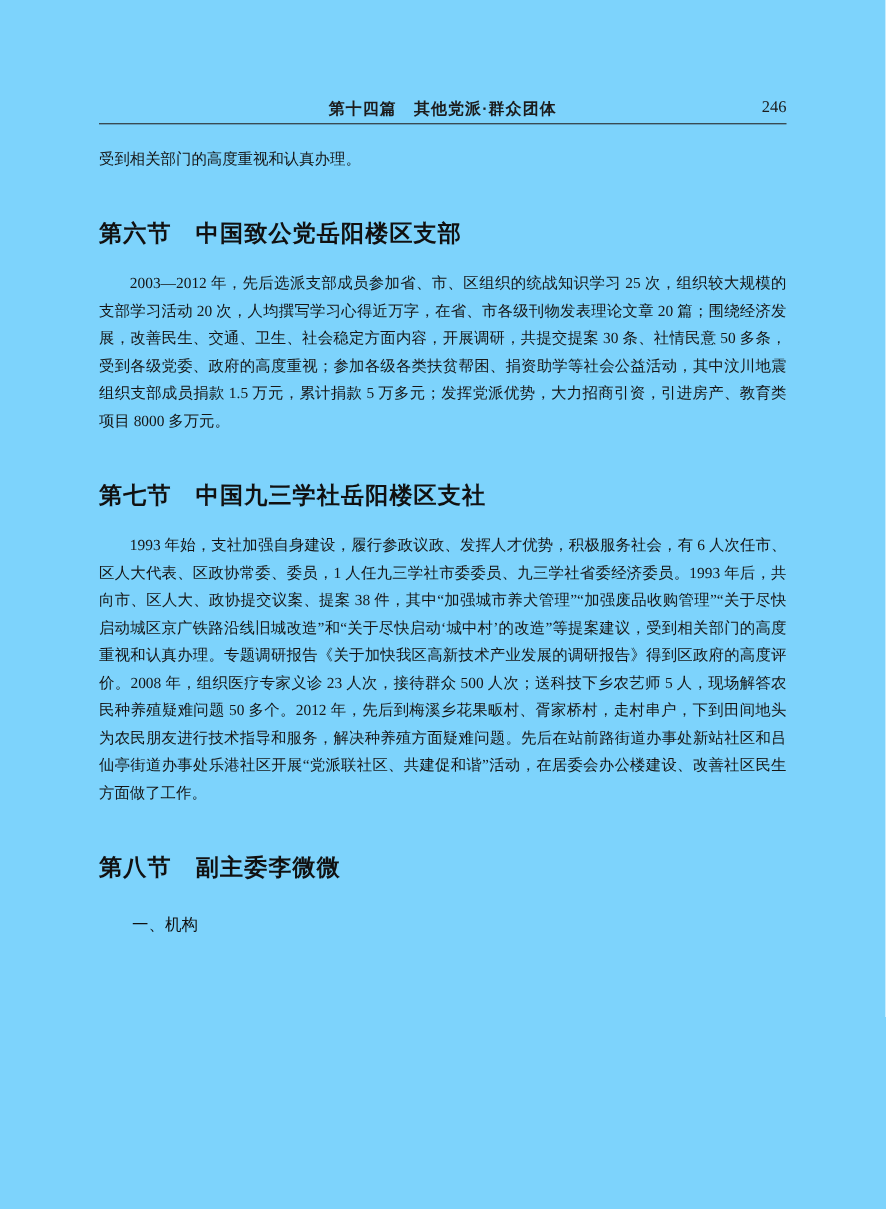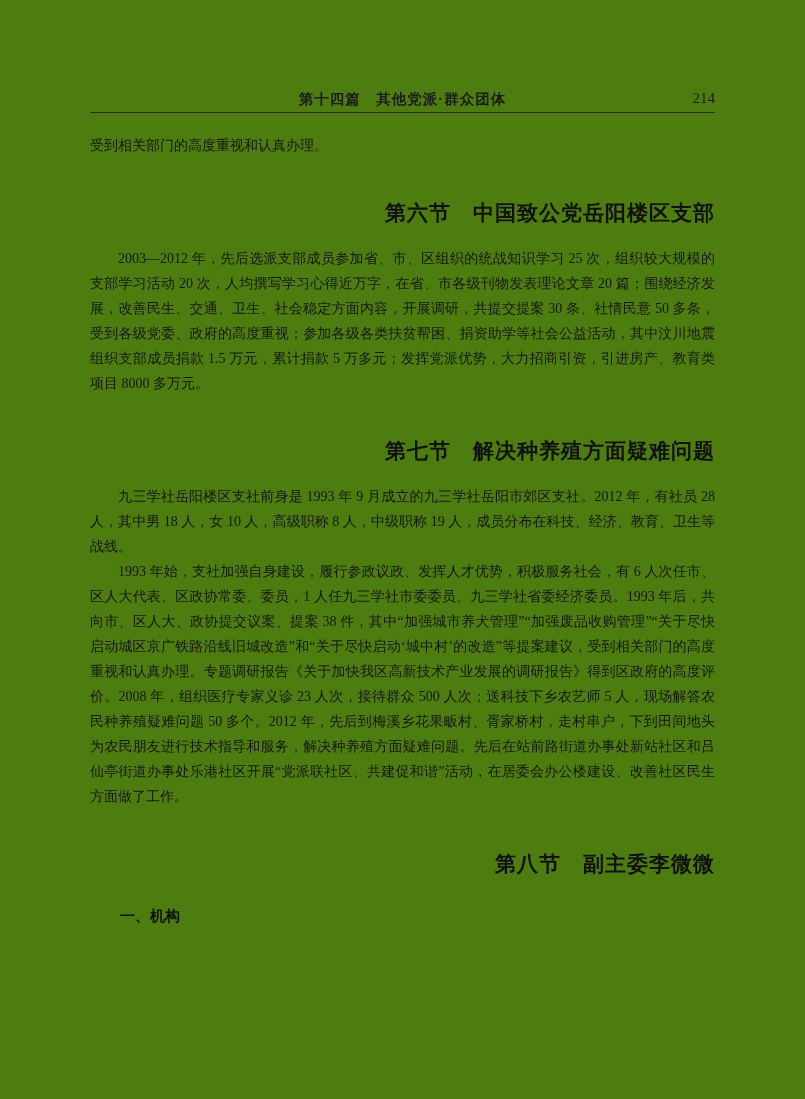--- a/index.html
+++ b/index.html
@@ -7,21 +7,21 @@
     padding: 0;
     background: #ffffff;
   }
   .page {
     position: relative;
     width: 805px;
     height: 1099px;
     margin: 0 auto;
     box-sizing: border-box;
     padding: 90px 90px 0 90px;
-    background: #4d7c0f;
+    background: #7dd3fc;
     color: #151515;
     font-family: "Liberation Serif", "DejaVu Serif", serif;
     overflow: hidden;
   }
   .page-header {
     position: relative;
     height: 22px;
     border-bottom: 1.5px solid #2a2a2a;
     margin-bottom: 20px;
   }
@@ -51,58 +51,57 @@
     line-height: 25px;
     text-align: justify;
     text-indent: 2em;
     color: #161616;
   }
   .para.no-indent {
     text-indent: 0;
   }
   .section-heading {
     margin: 42px 0 20px 0;
-    text-align: right;
+    text-align: left;
     font-family: "Liberation Sans", "DejaVu Sans", sans-serif;
     font-weight: bold;
     font-size: 21px;
     line-height: 26px;
     letter-spacing: 1px;
     color: #111111;
   }
   .sub-heading {
     margin: 28px 0 16px 0;
     font-family: "Liberation Sans", "DejaVu Sans", sans-serif;
-    font-weight: bold;
+    font-weight: normal;
     font-size: 15px;
     line-height: 21px;
     text-indent: 2em;
     color: #111111;
   }
 </style>
 </head>
 <body>
 
 <div class="page">
 
   <div class="page-header">
     <div class="running-title">第十四篇　其他党派·群众团体</div>
-    <div class="page-number">214</div>
+    <div class="page-number">246</div>
   </div>
 
   <p class="para no-indent">受到相关部门的高度重视和认真办理。</p>
 
   <h2 class="section-heading">第六节　中国致公党岳阳楼区支部</h2>
 
 
   <p class="para">2003—2012 年，先后选派支部成员参加省、市、区组织的统战知识学习 25 次，组织较大规模的支部学习活动 20 次，人均撰写学习心得近万字，在省、市各级刊物发表理论文章 20 篇；围绕经济发展，改善民生、交通、卫生、社会稳定方面内容，开展调研，共提交提案 30 条、社情民意 50 多条，受到各级党委、政府的高度重视；参加各级各类扶贫帮困、捐资助学等社会公益活动，其中汶川地震组织支部成员捐款 1.5 万元，累计捐款 5 万多元；发挥党派优势，大力招商引资，引进房产、教育类项目 8000 多万元。</p>
 
-  <h2 class="section-heading">第七节　解决种养殖方面疑难问题</h2>
+  <h2 class="section-heading">第七节　中国九三学社岳阳楼区支社</h2>
 
-  <p class="para">九三学社岳阳楼区支社前身是 1993 年 9 月成立的九三学社岳阳市郊区支社。2012 年，有社员 28 人，其中男 18 人，女 10 人，高级职称 8 人，中级职称 19 人，成员分布在科技、经济、教育、卫生等战线。</p>
 
   <p class="para">1993 年始，支社加强自身建设，履行参政议政、发挥人才优势，积极服务社会，有 6 人次任市、区人大代表、区政协常委、委员，1 人任九三学社市委委员、九三学社省委经济委员。1993 年后，共向市、区人大、政协提交议案、提案 38 件，其中“加强城市养犬管理”“加强废品收购管理”“关于尽快启动城区京广铁路沿线旧城改造”和“关于尽快启动‘城中村’的改造”等提案建议，受到相关部门的高度重视和认真办理。专题调研报告《关于加快我区高新技术产业发展的调研报告》得到区政府的高度评价。2008 年，组织医疗专家义诊 23 人次，接待群众 500 人次；送科技下乡农艺师 5 人，现场解答农民种养殖疑难问题 50 多个。2012 年，先后到梅溪乡花果畈村、胥家桥村，走村串户，下到田间地头为农民朋友进行技术指导和服务，解决种养殖方面疑难问题。先后在站前路街道办事处新站社区和吕仙亭街道办事处乐港社区开展“党派联社区、共建促和谐”活动，在居委会办公楼建设、改善社区民生方面做了工作。</p>
 
   <h2 class="section-heading">第八节　副主委李微微</h2>
 
   <h3 class="sub-heading">一、机构</h3>
 
 
 </div>
 

